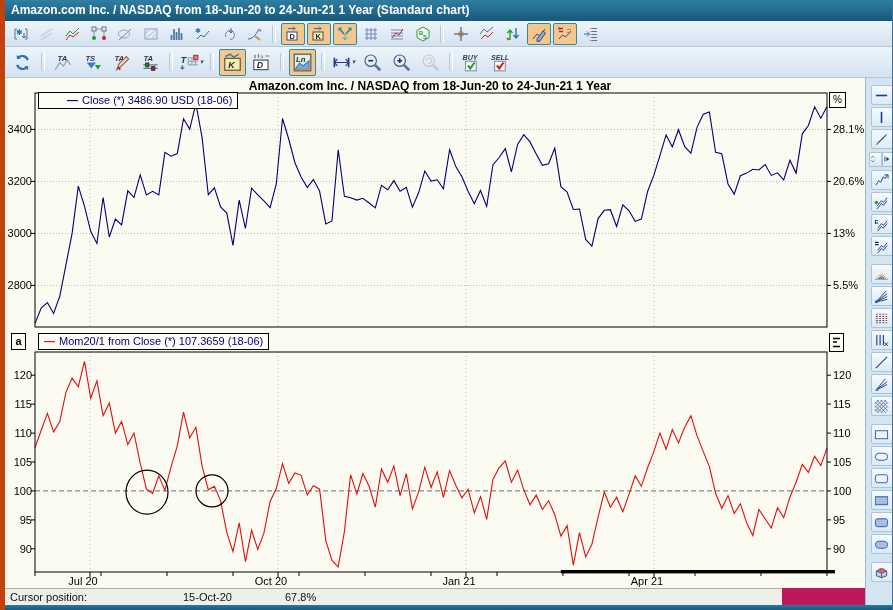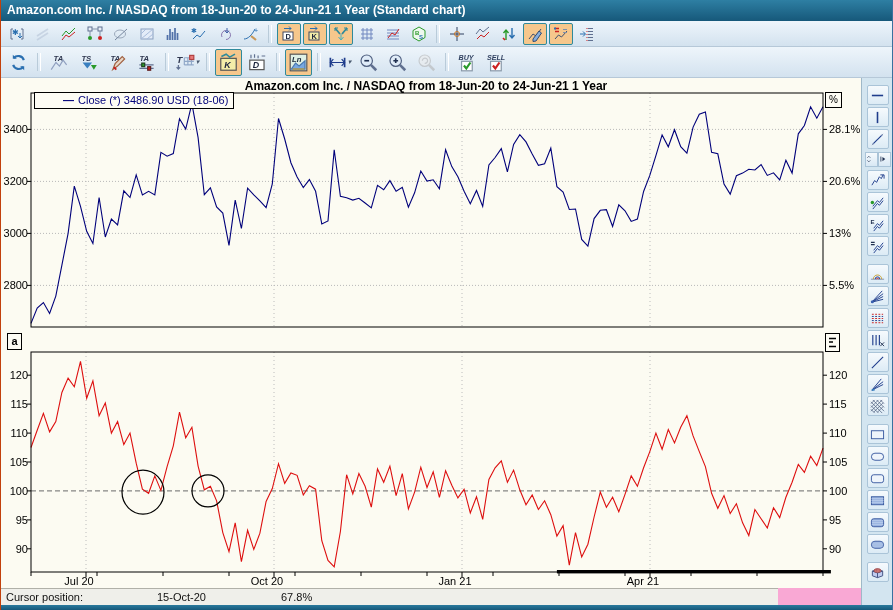--- a/index.html
+++ b/index.html
@@ -1,16 +1,16 @@
 <!DOCTYPE html>
 <html><head>
 <meta charset="utf-8">
 <style>
   html,body{margin:0;padding:0;background:#9aa8b4;font-family:"Liberation Sans",sans-serif;}
-  .win{position:relative;width:893px;height:610px;background:#f9a8d4;overflow:hidden;border-left:1px solid #c2410c;border-right:1px solid #39719f;box-sizing:border-box;}
+  .win{position:relative;width:893px;height:610px;background:#be185d;overflow:hidden;border-left:5px solid #c2410c;border-right:1px solid #39719f;box-sizing:border-box;}
   .titlebar{position:absolute;left:0;top:0;width:893px;height:21px;background:linear-gradient(#2e7fa3,#16587a);color:#fff;font-size:12px;font-weight:bold;line-height:21px;padding-left:6px;box-sizing:border-box;}
   .toolbar{position:absolute;left:0;width:893px;display:flex;align-items:center;background:linear-gradient(#eef5fb,#d3e2ef);border-bottom:1px solid #b6c8d8;padding-left:3px;box-sizing:border-box;}
   #toolbar1{top:21px;height:26px;}
   #toolbar2{top:47px;height:31px;font-style:italic;}
   .tb-btn{height:22px;min-width:24px;display:flex;align-items:center;justify-content:center;border:1px solid transparent;border-radius:2px;margin:0 1px;box-sizing:border-box;}
   #toolbar2 .tb-btn{height:27px;min-width:27px;}
   .tb-btn.sel{background:#f6c78c;border:1.5px solid #2f8a9b;}
   .tb-btn.dis{opacity:.55;}
   .tb-sep{width:2px;height:18px;border-left:1px solid #b9cbd9;border-right:1px solid #ffffff;margin:0 4px;}
   .caret{font-size:7px;color:#4a5a70;margin-left:1px;}
@@ -26,21 +26,21 @@
   .pct-box{position:absolute;left:824px;top:92px;width:15px;height:14px;border:1px solid #000;background:#fdfcf4;font-size:10px;text-align:center;line-height:14px;z-index:3;}
   .a-btn{position:absolute;left:6px;top:333px;width:13px;height:15px;border:1px solid #000;background:#fdfcf4;font-size:11px;font-weight:bold;text-align:center;line-height:15px;z-index:3;}
   .eq-btn{position:absolute;left:824px;top:333px;width:13px;height:17px;border:1px solid #000;background:#fdfcf4;z-index:3;display:flex;align-items:center;justify-content:center;}
   .sidebar{position:absolute;left:860px;top:78px;width:32px;height:527px;background:#d3e5f0;border-left:1px solid #9fb8c8;display:flex;flex-direction:column;align-items:center;padding-top:6px;box-sizing:border-box;}
   .sb-btn{width:22px;height:20px;display:flex;align-items:center;justify-content:center;background:linear-gradient(#f6fafd,#dcebf5);border:1px solid #aac4d8;border-radius:2px;margin:1px 0;box-sizing:border-box;}
   .sb-gap{height:6px;}
   .sb-mini{display:flex;margin:2px 0;}
   .sb-mini .m{width:11px;height:13px;background:linear-gradient(#f6fafd,#d8e8f4);border:1px solid #aac4d8;display:flex;align-items:center;justify-content:center;}
   .statusbar{position:absolute;left:0;top:588px;width:777px;height:17px;background:#efefea;border-top:1px solid #b0b0a8;font-size:11px;color:#111;}
   .statusbar span{position:absolute;top:2px;}
-  #st-label{left:5px;}#st-value{left:90px;margin-top:44px;}#st-date{left:156px;}#st-pct{left:280px;}
+  #st-label{left:5px;}#st-value{left:90px;margin-top:44px;}#st-date{left:178px;}#st-pct{left:280px;}
   .bottom-strip{position:absolute;left:0;top:605px;width:893px;height:5px;background:linear-gradient(#2a7a9d,#16587a);}
 </style>
 </head>
 <body>
 
 <div class="win">
   <div class="titlebar">
     <span>Amazon.com Inc. / NASDAQ from 18-Jun-20 to 24-Jun-21 1 Year (Standard chart)</span>
   </div>
   <div class="toolbar" id="toolbar1">
@@ -393,20 +393,21 @@
       <line x1="649.0" y1="572" x2="649.0" y2="577" stroke="#000"></line>
       <text x="642.0" y="585" font-size="11" font-family="Liberation Sans, sans-serif" text-anchor="middle">Apr 21</text>
       <rect x="555.9" y="570" width="274.0" height="3.4" fill="#000"></rect>
     </svg>
   <div class="chart-title">Amazon.com Inc. / NASDAQ from 18-Jun-20 to 24-Jun-21 1 Year</div>
 
   <div class="legend" id="legend-close"><span class="lg-marker lg-navy">—</span><span>Close (*) 3486.90 USD (18-06)</span></div>
   <div class="pct-box">%</div>
 
   <div class="a-btn">a</div>
+  <div class="legend" id="legend-mom"><span class="lg-marker lg-red">—</span><span>Mom20/1 from Close (*) 107.3659 (18-06)</span></div>
   <div class="eq-btn">
     <svg width="9" height="11" viewBox="0 0 9 11">
         <path d="M1 1.5h7M1 5h4M1 9.5h7" stroke="#000" stroke-width="1.4" fill="none"></path>
       </svg>
   </div>
 
   <div class="sidebar" id="sidebar">
       <div class="sb-btn">
         <svg viewBox="0 0 16 16" width="15" height="15">
           <path d="M2 8h12" stroke="#1f3d8c" stroke-width="1.7"></path>

